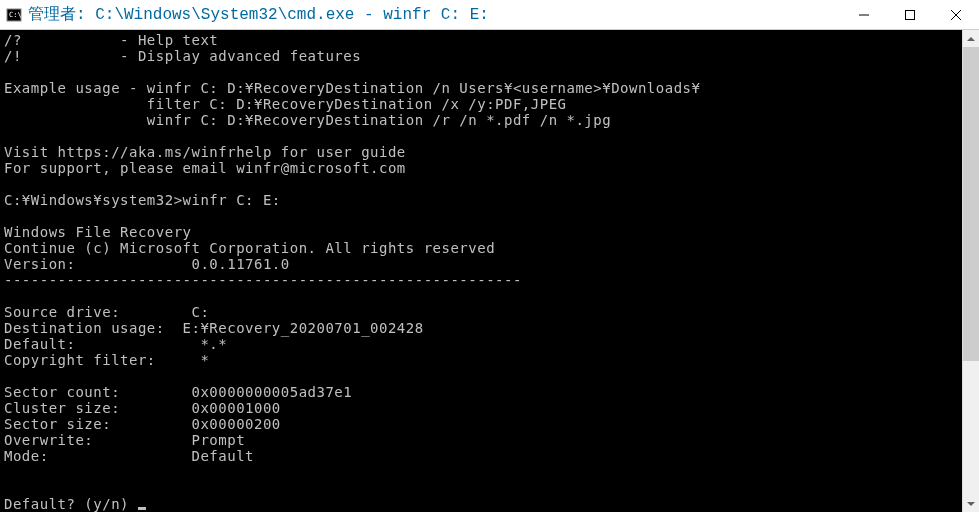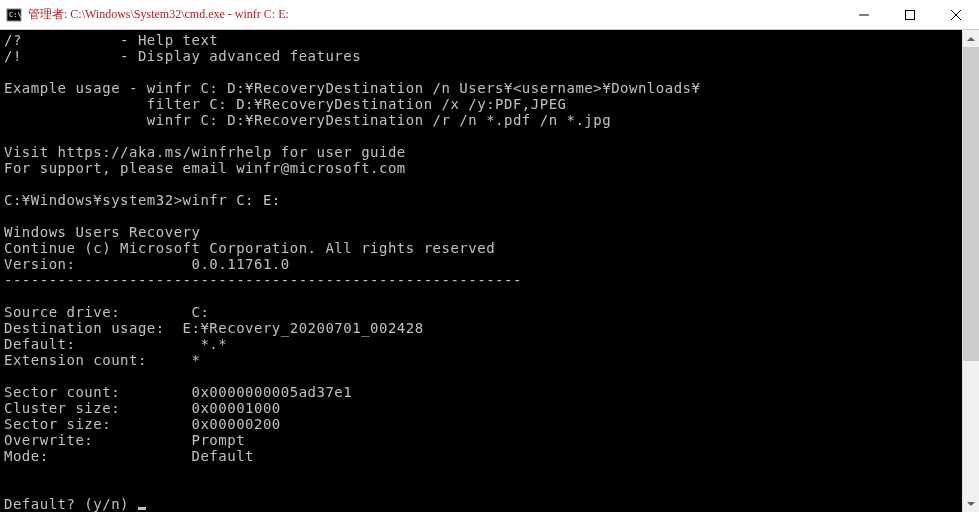--- a/index.html
+++ b/index.html
@@ -22,23 +22,23 @@
     width: 16px;
     height: 16px;
     margin-left: 6px;
     margin-right: 6px;
     display: flex;
     align-items: center;
     justify-content: center;
   }
   .titlebar-title {
     flex: 1;
-    font-size: 12px;
-    color: #b91c1c;
-    font-family: Liberation Serif, serif;
+    font-size: 16px;
+    color: #0369a1;
+    font-family: Liberation Mono, monospace;
     white-space: nowrap;
   }
   .win-controls {
     display: flex;
     height: 100%;
   }
   .win-btn {
     width: 46px;
     height: 100%;
     display: flex;
@@ -141,29 +141,29 @@
 <span></span>
 <span>Example usage - winfr C: D:¥RecoveryDestination /n Users¥&lt;username&gt;¥Downloads¥</span>
 <span>                filter C: D:¥RecoveryDestination /x /y:PDF,JPEG</span>
 <span>                winfr C: D:¥RecoveryDestination /r /n *.pdf /n *.jpg</span>
 <span></span>
 <span>Visit https://aka.ms/winfrhelp for user guide</span>
 <span>For support, please email winfr@microsoft.com</span>
 <span></span>
 <span>C:¥Windows¥system32&gt;winfr C: E:</span>
 <span></span>
-<span>Windows Users Recovery</span>
+<span>Windows File Recovery</span>
 <span>Continue (c) Microsoft Corporation. All rights reserved</span>
 <span>Version:             0.0.11761.0</span>
 <span>----------------------------------------------------------</span>
 <span></span>
 <span>Source drive:        C:</span>
 <span>Destination usage:  E:¥Recovery_20200701_002428</span>
 <span>Default:              *.*</span>
-<span>Extension count:     *</span>
+<span>Copyright filter:     *</span>
 <span></span>
 <span>Sector count:        0x0000000005ad37e1</span>
 <span>Cluster size:        0x00001000</span>
 <span>Sector size:         0x00000200</span>
 <span>Overwrite:           Prompt</span>
 <span>Mode:                Default</span>
 <span></span>
 <span></span>
 <span>Default? (y/n) </span><span class="cursor"></span></div>
   <div class="scrollbar">

